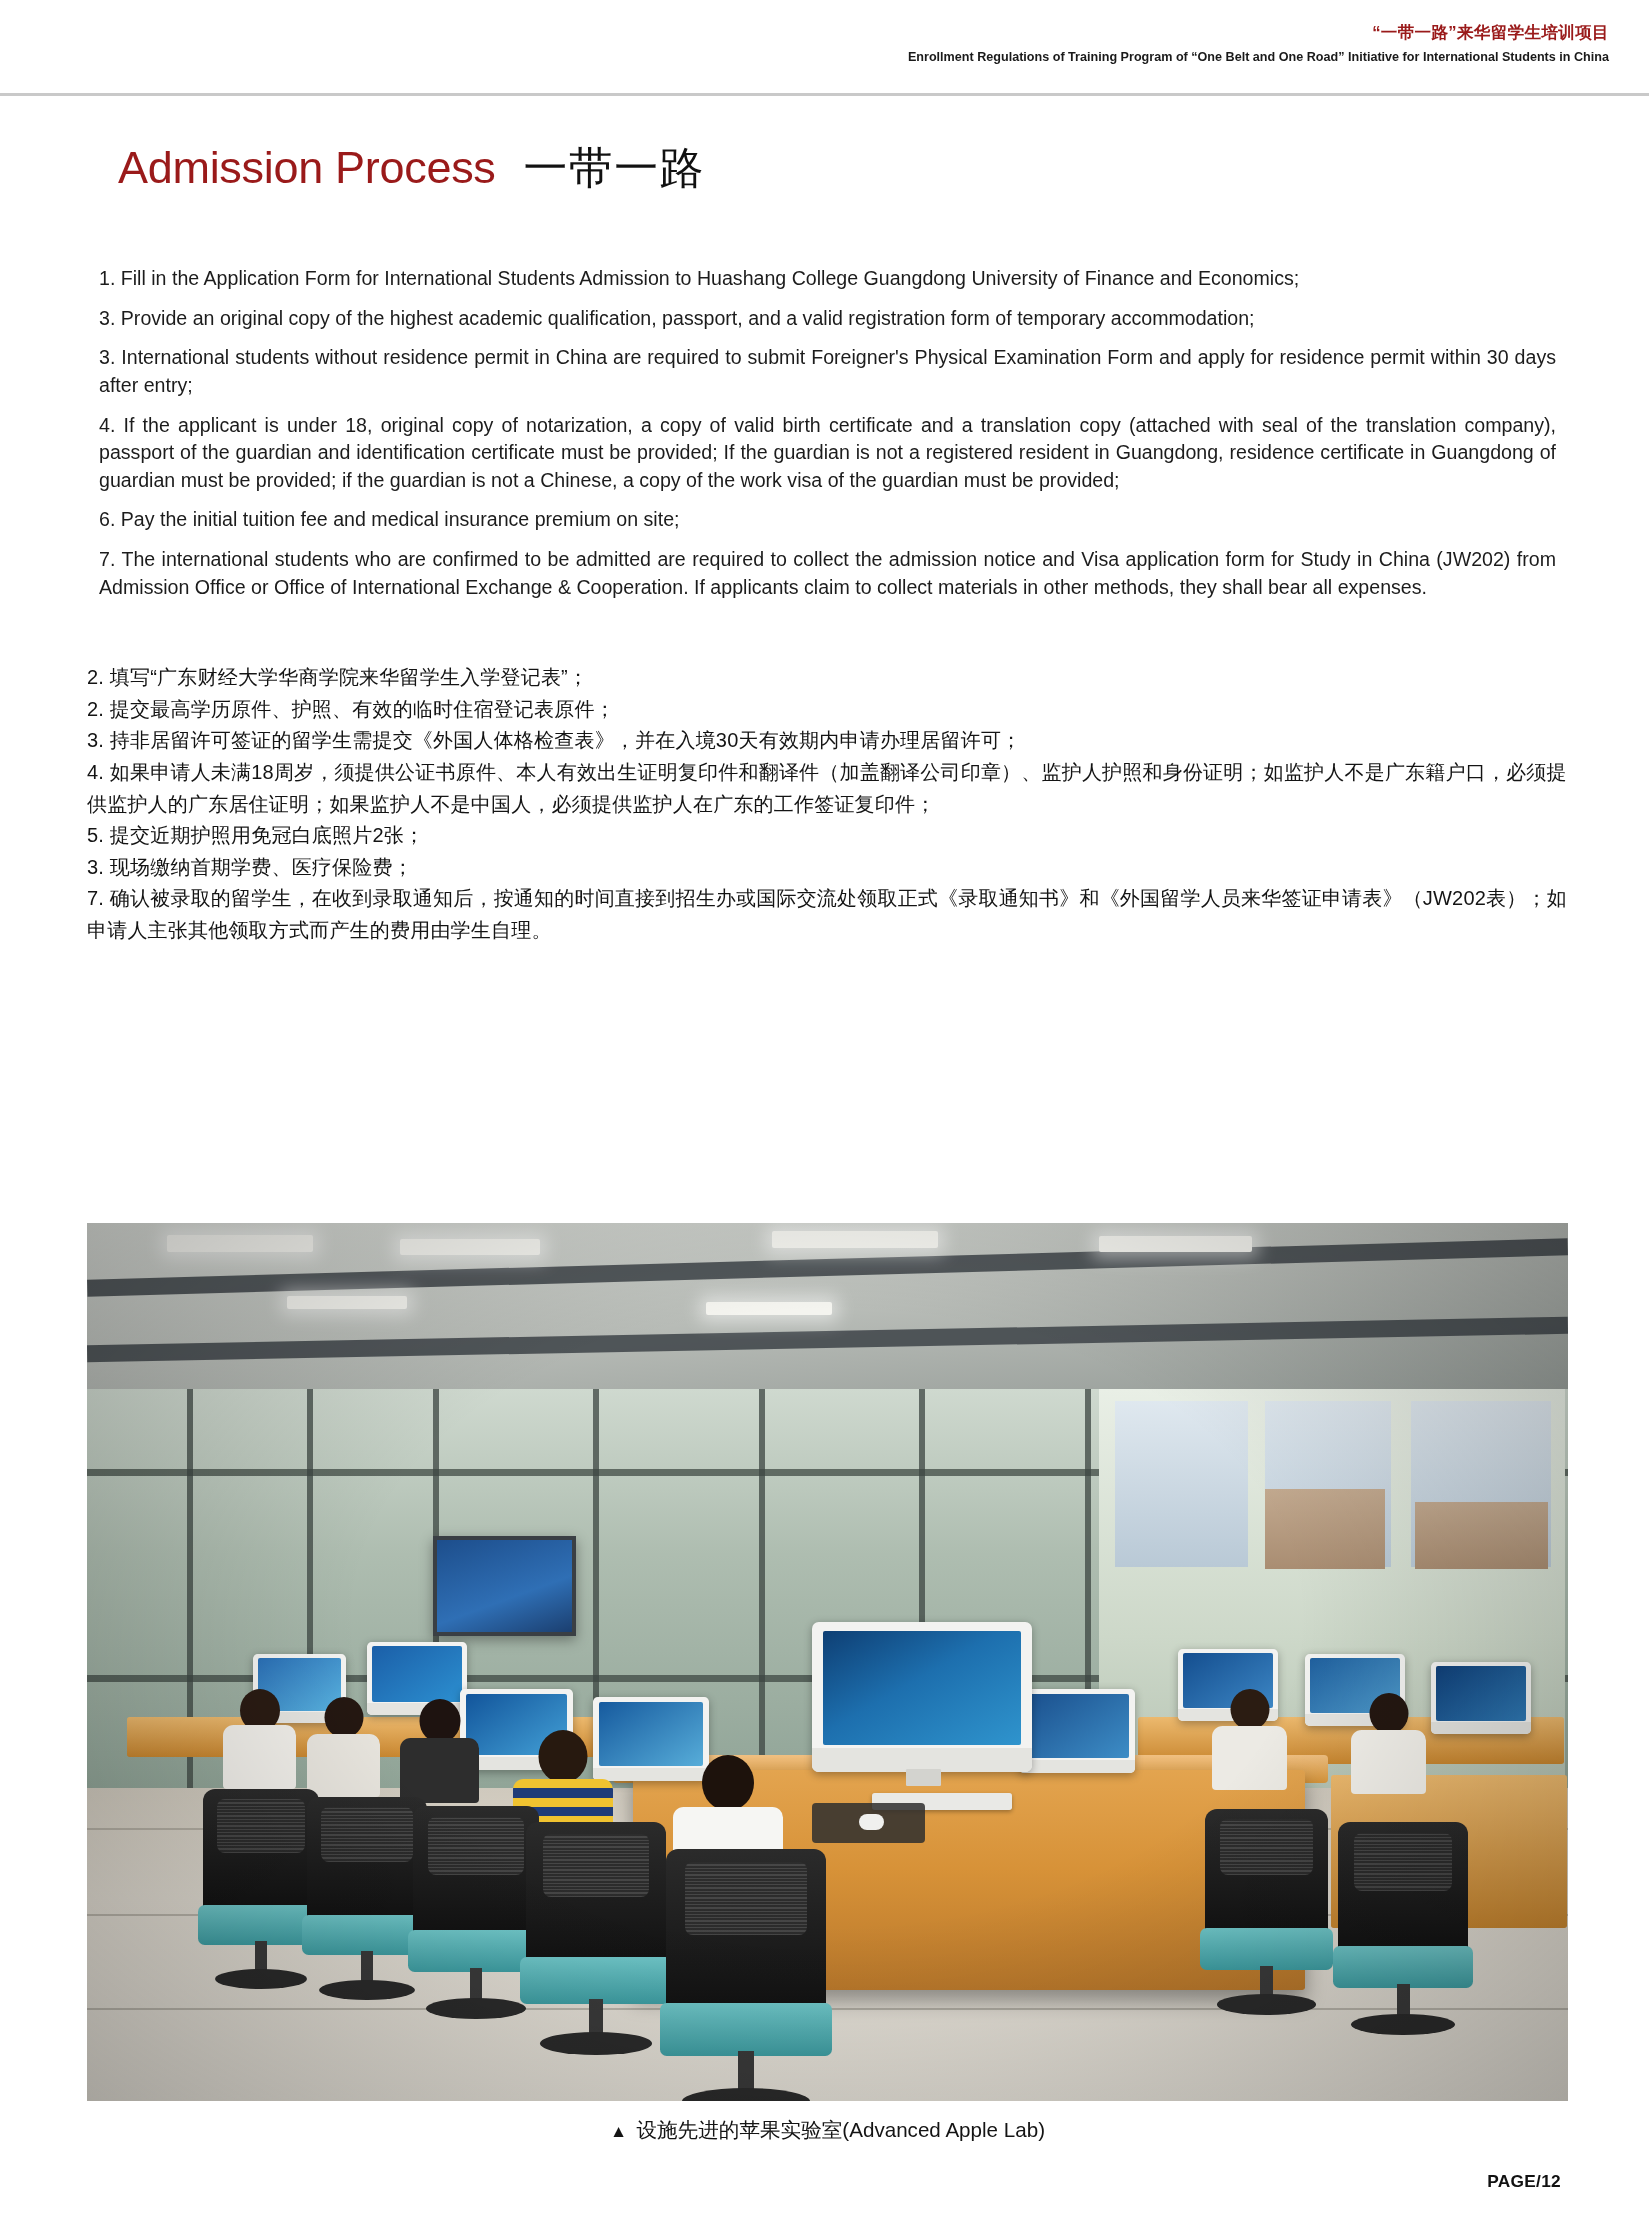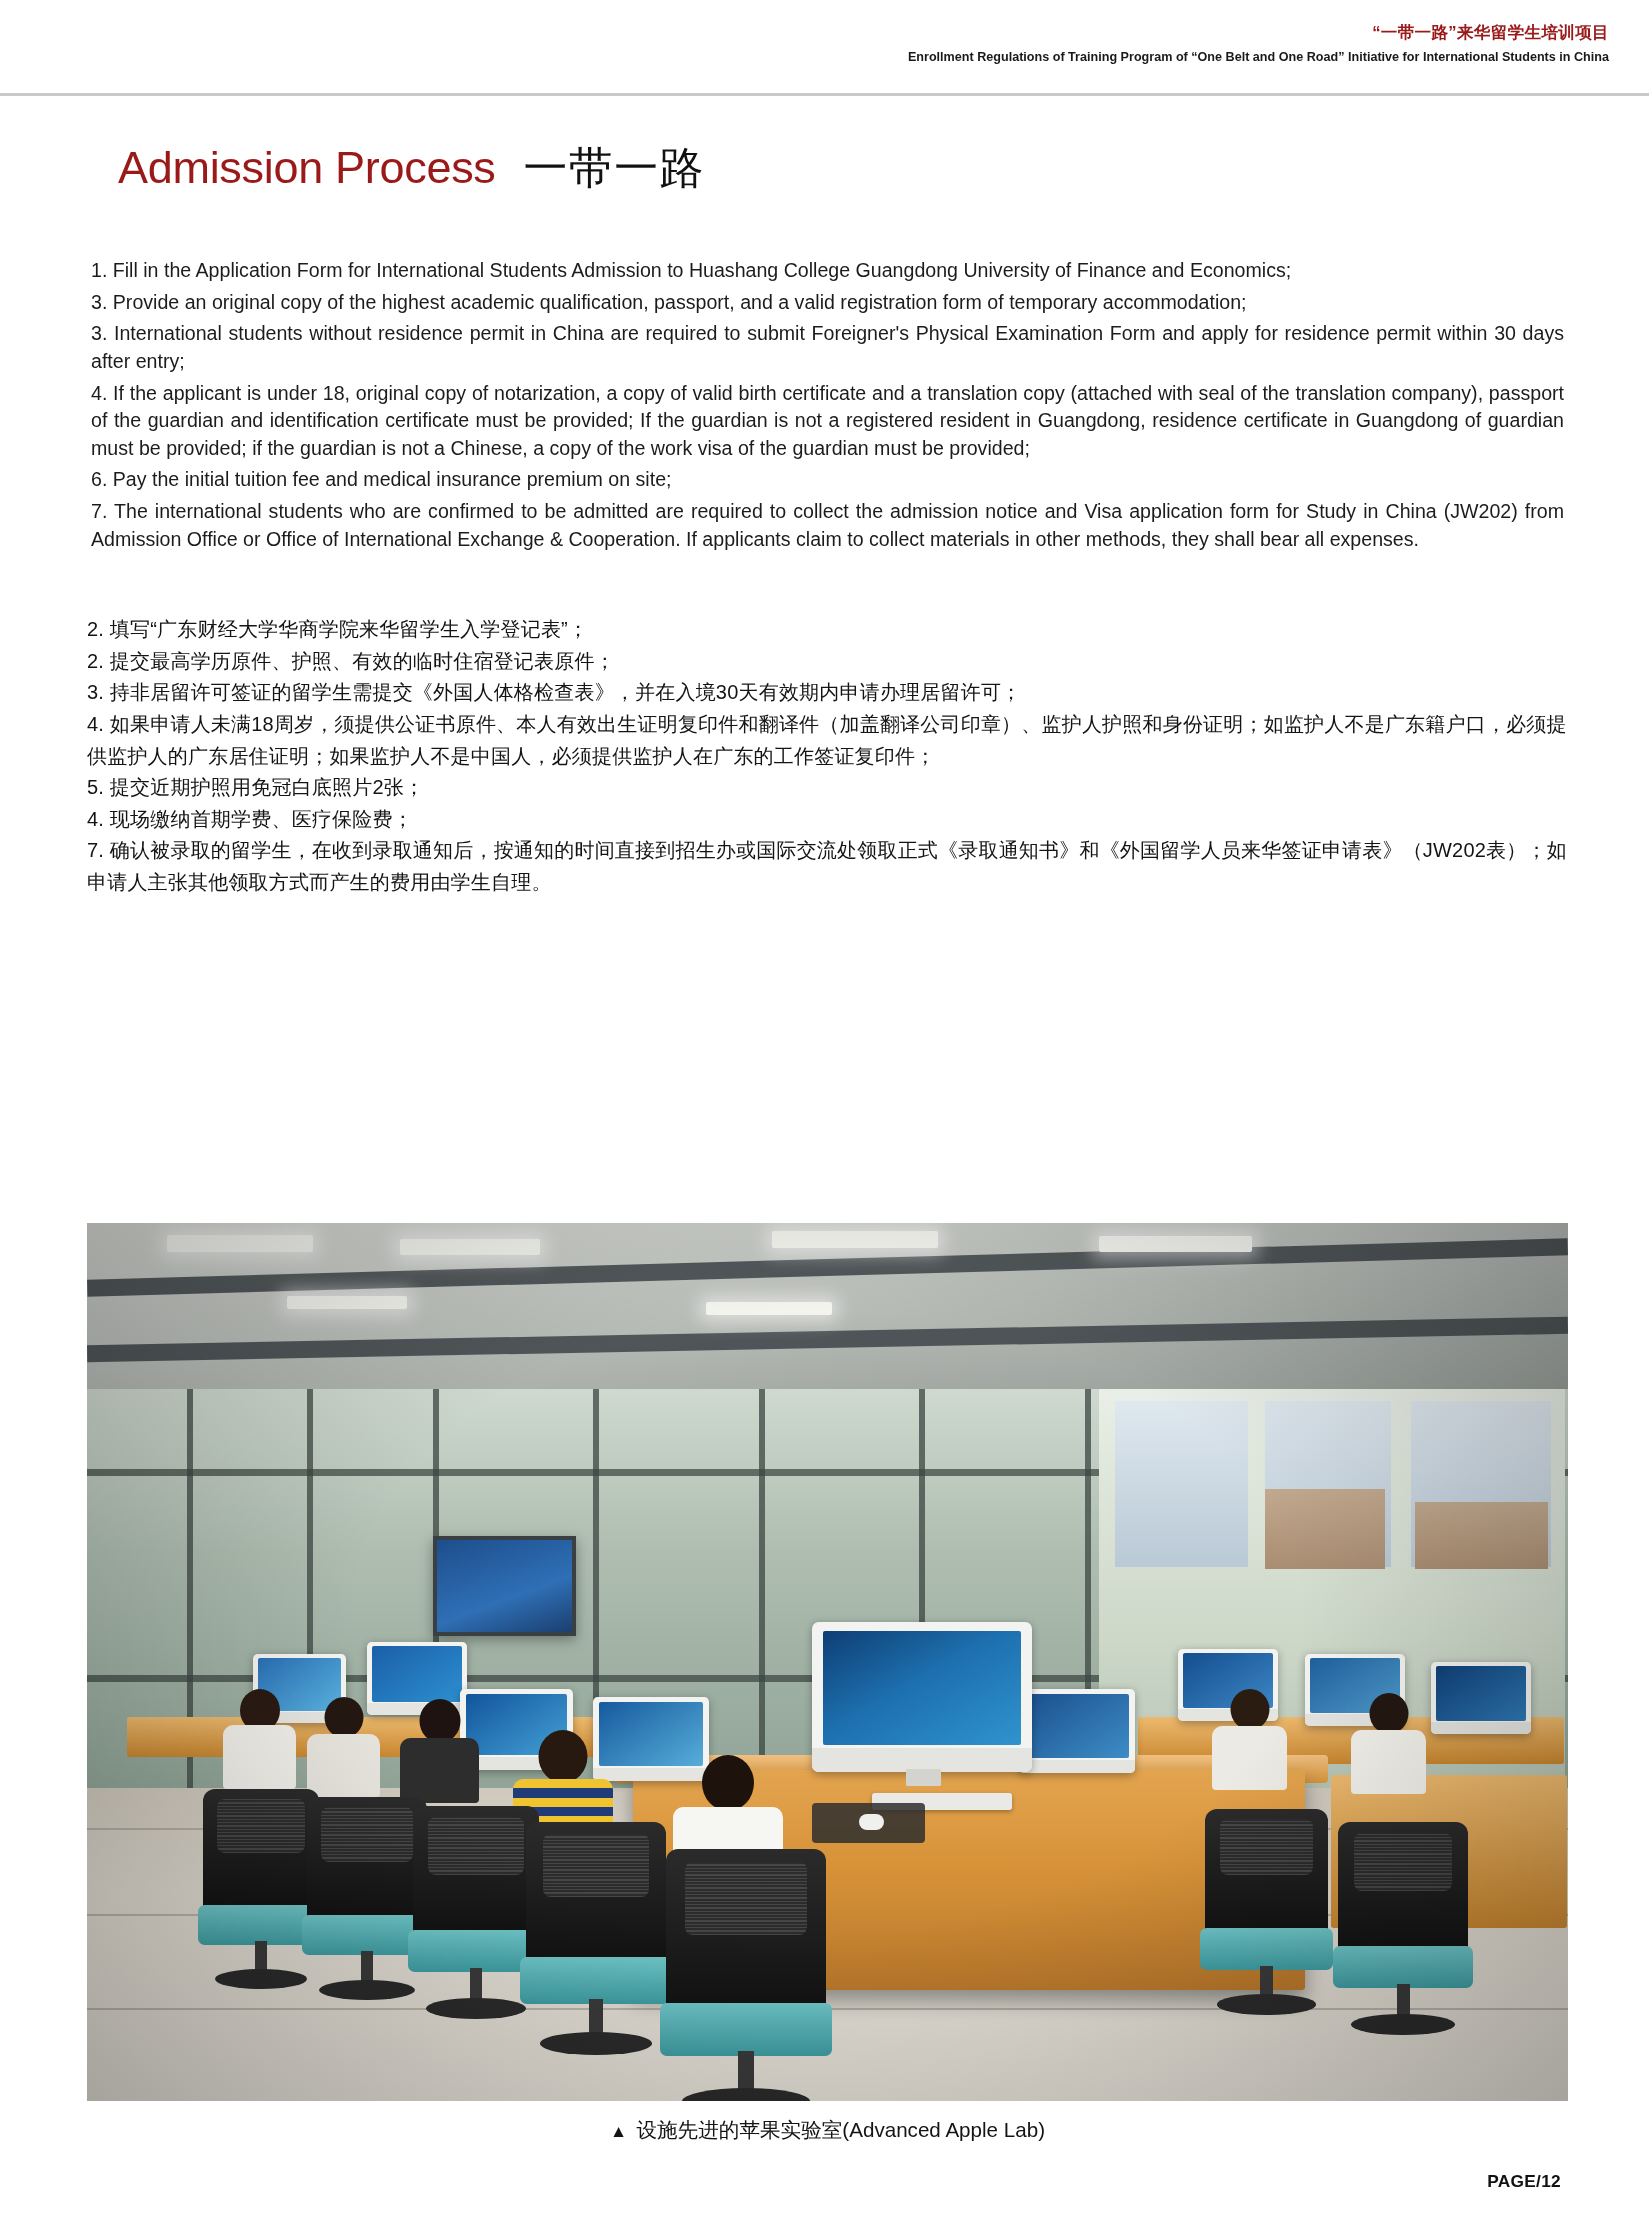--- a/index.html
+++ b/index.html
@@ -70,21 +70,21 @@
   }
 
   
   .content {
     position: absolute;
     top: 253px;
     left: 87px;
     width: 1481px;
   }
   .en-block p {
-    margin: 4px;
+    margin: 12px;
     font-size: 19.6px;
     line-height: 1.41;
     text-align: justify;
     text-justify: inter-word;
     color: #1c1c1c;
   }
   .zh-block {
     margin-top: 61px;
   }
   .zh-block p {
@@ -277,21 +277,21 @@
     <p>6. Pay the initial tuition fee and medical insurance premium on site;</p>
     <p>7. The international students who are confirmed to be admitted are required to collect the admission notice and Visa application form for Study in China (JW202) from Admission Office or Office of International Exchange &amp; Cooperation. If applicants claim to collect materials in other methods, they shall bear all expenses.</p>
   </div>
 
   <div class="zh-block">
     <p>2. 填写“广东财经大学华商学院来华留学生入学登记表”；</p>
     <p>2. 提交最高学历原件、护照、有效的临时住宿登记表原件；</p>
     <p>3. 持非居留许可签证的留学生需提交《外国人体格检查表》，并在入境30天有效期内申请办理居留许可；</p>
     <p>4. 如果申请人未满18周岁，须提供公证书原件、本人有效出生证明复印件和翻译件（加盖翻译公司印章）、监护人护照和身份证明；如监护人不是广东籍户口，必须提供监护人的广东居住证明；如果监护人不是中国人，必须提供监护人在广东的工作签证复印件；</p>
     <p>5. 提交近期护照用免冠白底照片2张；</p>
-    <p>4. 现场缴纳首期学费、医疗保险费；</p>
+    <p>3. 现场缴纳首期学费、医疗保险费；</p>
     <p>7. 确认被录取的留学生，在收到录取通知后，按通知的时间直接到招生办或国际交流处领取正式《录取通知书》和《外国留学人员来华签证申请表》（JW202表）；如申请人主张其他领取方式而产生的费用由学生自理。</p>
   </div>
 </div>
 
 <div class="photo-wrap">
   <div class="photo">
 
     <div class="ceiling"></div>
     <div class="ceiling-beam" style="left:0;top:36px;width:100%;transform:rotate(-1.6deg);"></div>
     <div class="ceiling-beam" style="left:0;top:108px;width:100%;transform:rotate(-1.1deg);"></div>

